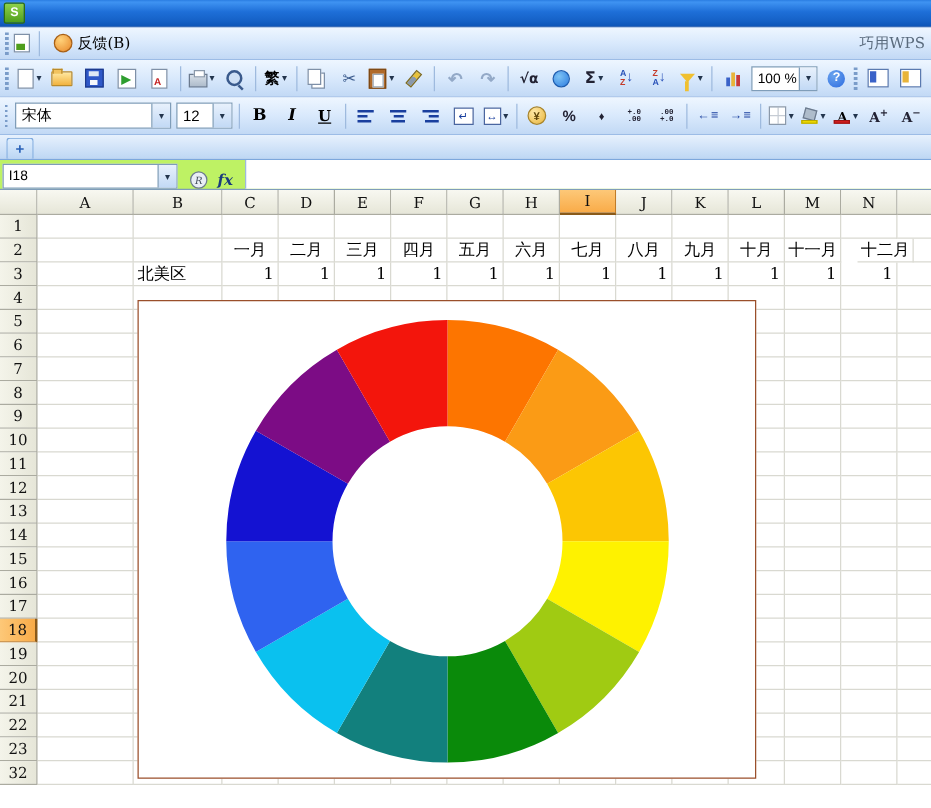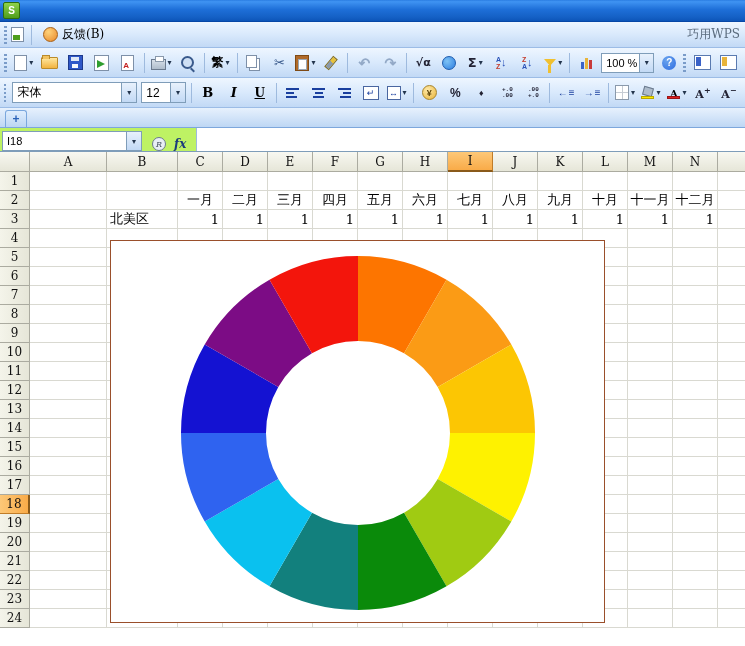--- a/index.html
+++ b/index.html
@@ -438,21 +438,21 @@
         <div class="cell" style="width: 45px; flex: 0 0 45px; justify-content: center;">二月</div>
         <div class="cell" style="width: 45px; flex: 0 0 45px; justify-content: center;">三月</div>
         <div class="cell" style="width: 45px; flex: 0 0 45px; justify-content: center;">四月</div>
         <div class="cell" style="width: 45px; flex: 0 0 45px; justify-content: center;">五月</div>
         <div class="cell" style="width: 45px; flex: 0 0 45px; justify-content: center;">六月</div>
         <div class="cell" style="width: 45px; flex: 0 0 45px; justify-content: center;">七月</div>
         <div class="cell" style="width: 45px; flex: 0 0 45px; justify-content: center;">八月</div>
         <div class="cell" style="width: 45px; flex: 0 0 45px; justify-content: center;">九月</div>
         <div class="cell" style="width: 45px; flex: 0 0 45px; justify-content: center;">十月</div>
         <div class="cell" style="width: 45px; flex: 0 0 45px; justify-content: center;">十一月</div>
-        <div class="cell" style="width: 45px; flex: 0 0 45px; justify-content: center;">十二月</div>
+        <div class="cell" style="width: 45px; flex: 0 0 45px; justify-content: center; margin-left: 13px;">十二月</div>
         <div class="fillc"></div>
       </div>
       <div class="grow">
         <div class="rh">3</div>
         <div class="cell" style="width: 77px; flex: 0 0 77px;"></div>
         <div class="cell" style="width: 71px; flex: 0 0 71px;">北美区</div>
         <div class="cell" style="width: 45px; flex: 0 0 45px; justify-content: flex-end;">1</div>
         <div class="cell" style="width: 45px; flex: 0 0 45px; justify-content: flex-end;">1</div>
         <div class="cell" style="width: 45px; flex: 0 0 45px; justify-content: flex-end;">1</div>
         <div class="cell" style="width: 45px; flex: 0 0 45px; justify-content: flex-end;">1</div>
@@ -820,21 +820,21 @@
         <div class="cell" style="width: 45px; flex: 0 0 45px;"></div>
         <div class="cell" style="width: 45px; flex: 0 0 45px;"></div>
         <div class="cell" style="width: 45px; flex: 0 0 45px;"></div>
         <div class="cell" style="width: 45px; flex: 0 0 45px;"></div>
         <div class="cell" style="width: 45px; flex: 0 0 45px;"></div>
         <div class="cell" style="width: 45px; flex: 0 0 45px;"></div>
         <div class="cell" style="width: 45px; flex: 0 0 45px;"></div>
         <div class="fillc"></div>
       </div>
       <div class="grow">
-        <div class="rh">24</div>
+        <div class="rh">32</div>
         <div class="cell" style="width: 77px; flex: 0 0 77px;"></div>
         <div class="cell" style="width: 71px; flex: 0 0 71px;"></div>
         <div class="cell" style="width: 45px; flex: 0 0 45px;"></div>
         <div class="cell" style="width: 45px; flex: 0 0 45px;"></div>
         <div class="cell" style="width: 45px; flex: 0 0 45px;"></div>
         <div class="cell" style="width: 45px; flex: 0 0 45px;"></div>
         <div class="cell" style="width: 45px; flex: 0 0 45px;"></div>
         <div class="cell" style="width: 45px; flex: 0 0 45px;"></div>
         <div class="cell" style="width: 45px; flex: 0 0 45px;"></div>
         <div class="cell" style="width: 45px; flex: 0 0 45px;"></div>

